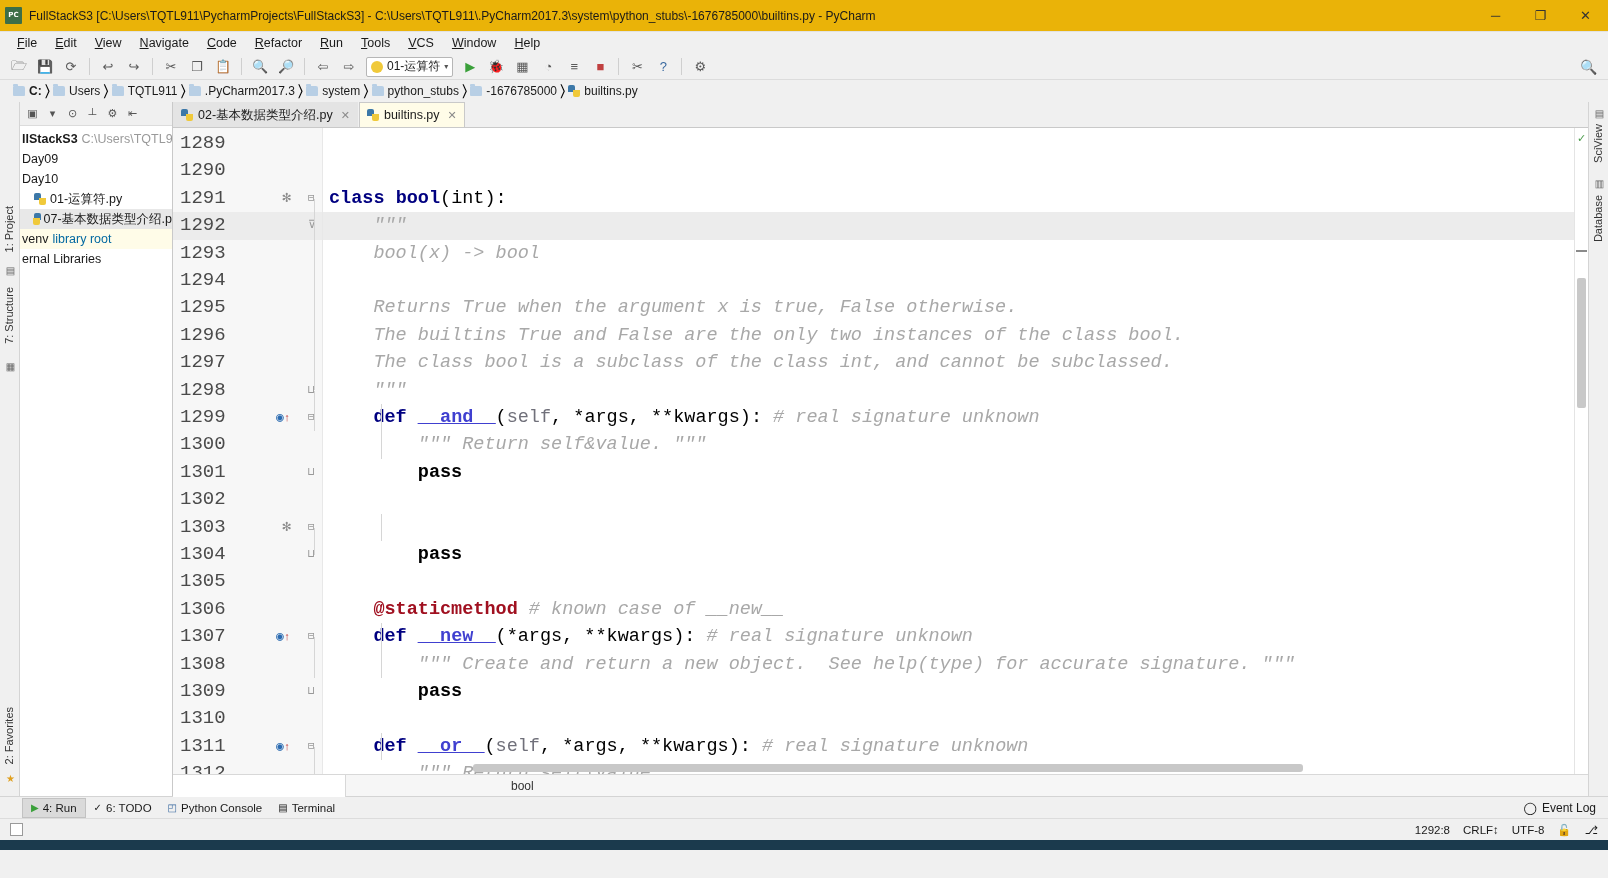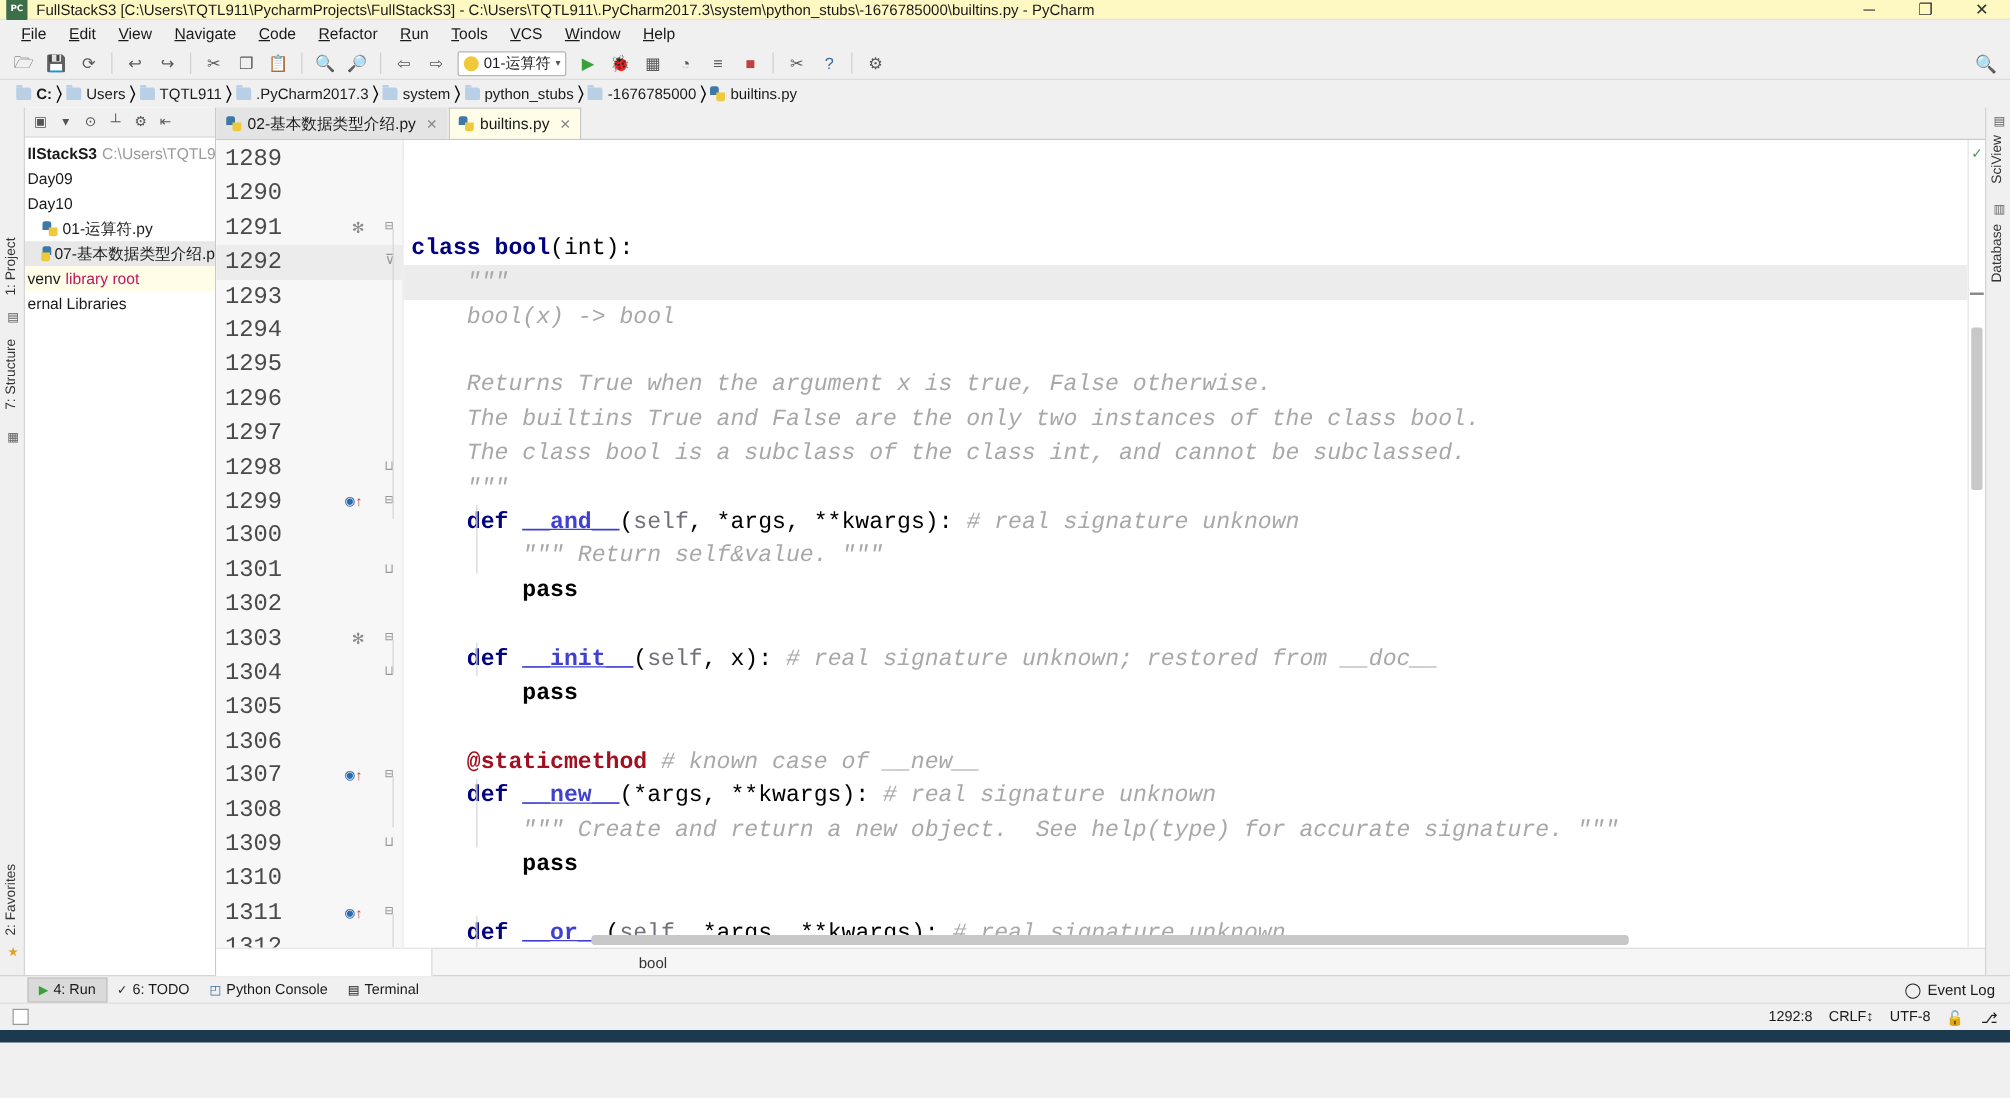--- a/index.html
+++ b/index.html
@@ -1,20 +1,20 @@
 <!DOCTYPE html>
 <html><head>
 <meta charset="utf-8">
 <style>
   * { box-sizing: border-box; margin:0; padding:0; }
   html,body { width:1608px; height:878px; overflow:hidden; background:#f0f0f0;
     font-family:"Liberation Sans", sans-serif; }
 
   
-  .titlebar { height:16px; background:#fef9c3; display:flex; align-items:center;
+  .titlebar { height:32px; background:#eab308; display:flex; align-items:center;
     border-bottom:1px solid #e2e2e2; }
   .tb-icon { width:17px; height:17px; margin-left:5px; background:#3c6e47;
     color:#fff; font-size:7px; line-height:17px; text-align:center;
     font-family:"DejaVu Sans", sans-serif; font-weight:bold; border-radius:1px; }
   .tb-title { margin-left:7px; font-size:12px; color:#1a1a1a; white-space:nowrap; }
   .tb-ctrls { margin-left:auto; display:flex; height:24px; }
   .tb-btn { width:45px; height:24px; display:flex; align-items:center;
     justify-content:center; font-size:13px; color:#333; }
   .tb-btn.close { color:#333; }
 
@@ -68,36 +68,36 @@
   .proj-toolbar { height:24px; background:#f0f0f0; display:flex; align-items:center;
     gap:1px; padding-left:3px; border-bottom:1px solid #dcdcdc; }
   .pt-ic { width:19px; height:19px; display:flex; align-items:center;
     justify-content:center; font-size:11px; color:#555; }
   .tree { flex:1; padding-top:3px; font-size:12.5px; color:#1a1a1a; overflow:hidden; }
   .tnode { height:20px; display:flex; align-items:center; gap:4px; padding-left:2px;
     white-space:nowrap; }
   .tnode.sel { background:#e8e8e8; }
   .tnode.lib { background:#fffce8; }
   .tnode .dim { color:#9a9a9a; }
-  .tnode .libroot { color:#be185d; }
+  .tnode .libroot { color:#0369a1; }
 
   
   .editorwrap { flex:1; display:flex; flex-direction:column; min-width:0; }
   .tabbar { height:26px; background:#f0f0f0; display:flex; align-items:flex-end;
     border-bottom:1px solid #c9c9c9; }
   .tab { height:25px; display:flex; align-items:center; gap:5px; padding:0 7px;
     font-size:12.5px; color:#1a1a1a; border:1px solid transparent;
     border-bottom:none; background:#e4e4e4; margin-right:1px; }
   .tab.active { background:#fffce8; border-color:#c9c9c9; }
   .tab .x { color:#8a8a8a; font-size:11px; margin-left:3px; }
 
   .editor { flex:1; display:flex; background:#fff; position:relative; overflow:hidden; }
   .gutter { width:150px; background:#f7f7f7; position:relative; flex-shrink:0;
     border-right:1px solid #e8e8e8; }
-  .codearea { flex:1; position:relative; background:#fff; overflow:hidden;margin-top:16px; }
+  .codearea { flex:1; position:relative; background:#fff; overflow:hidden; }
 
   .ln { position:absolute; right:0; width:150px; height:27.4px; line-height:27.4px;
     font-family:"Liberation Mono", monospace; font-size:19px; color:#4a4a4a; }
   .ln .num { position:absolute; left:8px; }
   .ln .mk { position:absolute; font-size:12px; color:#999; }
   .ln .star { left:110px; color:#8a8a8a; font-size:15px; }
   .ln .bp { left:104px; }
   .ln .fold { left:136px; font-size:11px; color:#999; }
   .gline-hl { position:absolute; left:0; width:100%; height:27.4px; background:#ececec; }
 
@@ -427,21 +427,20 @@
           <div class="cl" style="top: 111.6px; left: 6px;"><span class="doc">    bool(x) -&gt; bool</span></div>
           <div class="cl" style="top: 139px; left: 6px;"></div>
           <div class="cl" style="top: 166.4px; left: 6px;"><span class="doc">    Returns True when the argument x is true, False otherwise.</span></div>
           <div class="cl" style="top: 193.8px; left: 6px;"><span class="doc">    The builtins True and False are the only two instances of the class bool.</span></div>
           <div class="cl" style="top: 221.2px; left: 6px; text-align: center;"><span class="doc">    The class bool is a subclass of the class int, and cannot be subclassed.</span></div>
           <div class="cl" style="top: 248.6px; left: 6px;"><span class="doc">    """</span></div>
           <div class="cl" style="top: 276px; left: 6px;"><span class="kw">    def </span><span class="fn">__and__</span><span class="plain">(</span><span class="param">self</span><span class="plain">, *args, **kwargs):</span><span class="cmt"> # real signature unknown</span></div>
           <div class="cl" style="top: 303.4px; left: 6px;"><span class="doc">        """ Return self&amp;value. """</span></div>
           <div class="cl" style="top: 330.8px; left: 6px;"><span class="bold">        pass</span></div>
           <div class="cl" style="top: 358.2px; left: 6px;"></div>
-          <div class="cl" style="top: 385.6px; left: 6px;"><span class="kw">    def </span><span class="fn">__init__</span><span class="plain">(</span><span class="param">self</span><span class="plain">, x):</span><span class="cmt"> # real signature unknown; restored from __doc__</span></div>
           <div class="cl" style="top: 413px; left: 6px;"><span class="bold">        pass</span></div>
           <div class="cl" style="top: 440.4px; left: 6px;"></div>
           <div class="cl" style="top: 467.8px; left: 6px;"><span class="dec">    @staticmethod</span><span class="cmt"> # known case of __new__</span></div>
           <div class="cl" style="top: 495.2px; left: 6px;"><span class="kw">    def </span><span class="fn">__new__</span><span class="plain">(*args, **kwargs):</span><span class="cmt"> # real signature unknown</span></div>
           <div class="cl" style="top: 522.6px; left: 6px;"><span class="doc">        """ Create and return a new object.  See help(type) for accurate signature. """</span></div>
           <div class="cl" style="top: 550px; left: 6px;"><span class="bold">        pass</span></div>
           <div class="cl" style="top: 577.4px; left: 6px;"></div>
           <div class="cl" style="top: 604.8px; left: 6px;"><span class="kw">    def </span><span class="fn">__or__</span><span class="plain">(</span><span class="param">self</span><span class="plain">, *args, **kwargs):</span><span class="cmt"> # real signature unknown</span></div>
           <div class="cl" style="top: 632.2px; left: 6px;"><span class="doc">        """ Return self|value. """</span></div>
           <div class="indentguide" style="left: 58px; top: 276px; height: 54.8px;"></div>

